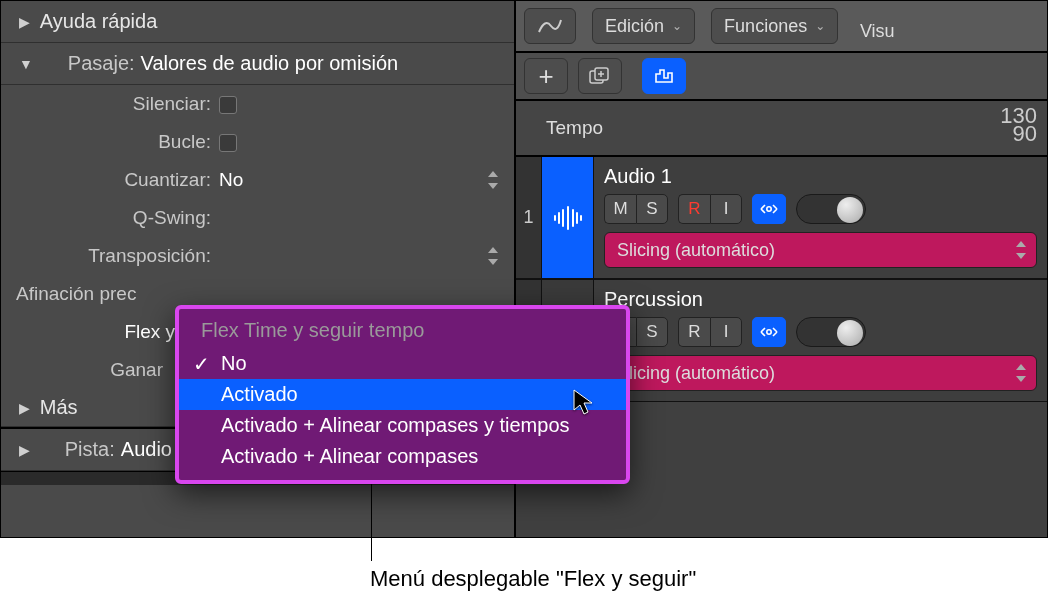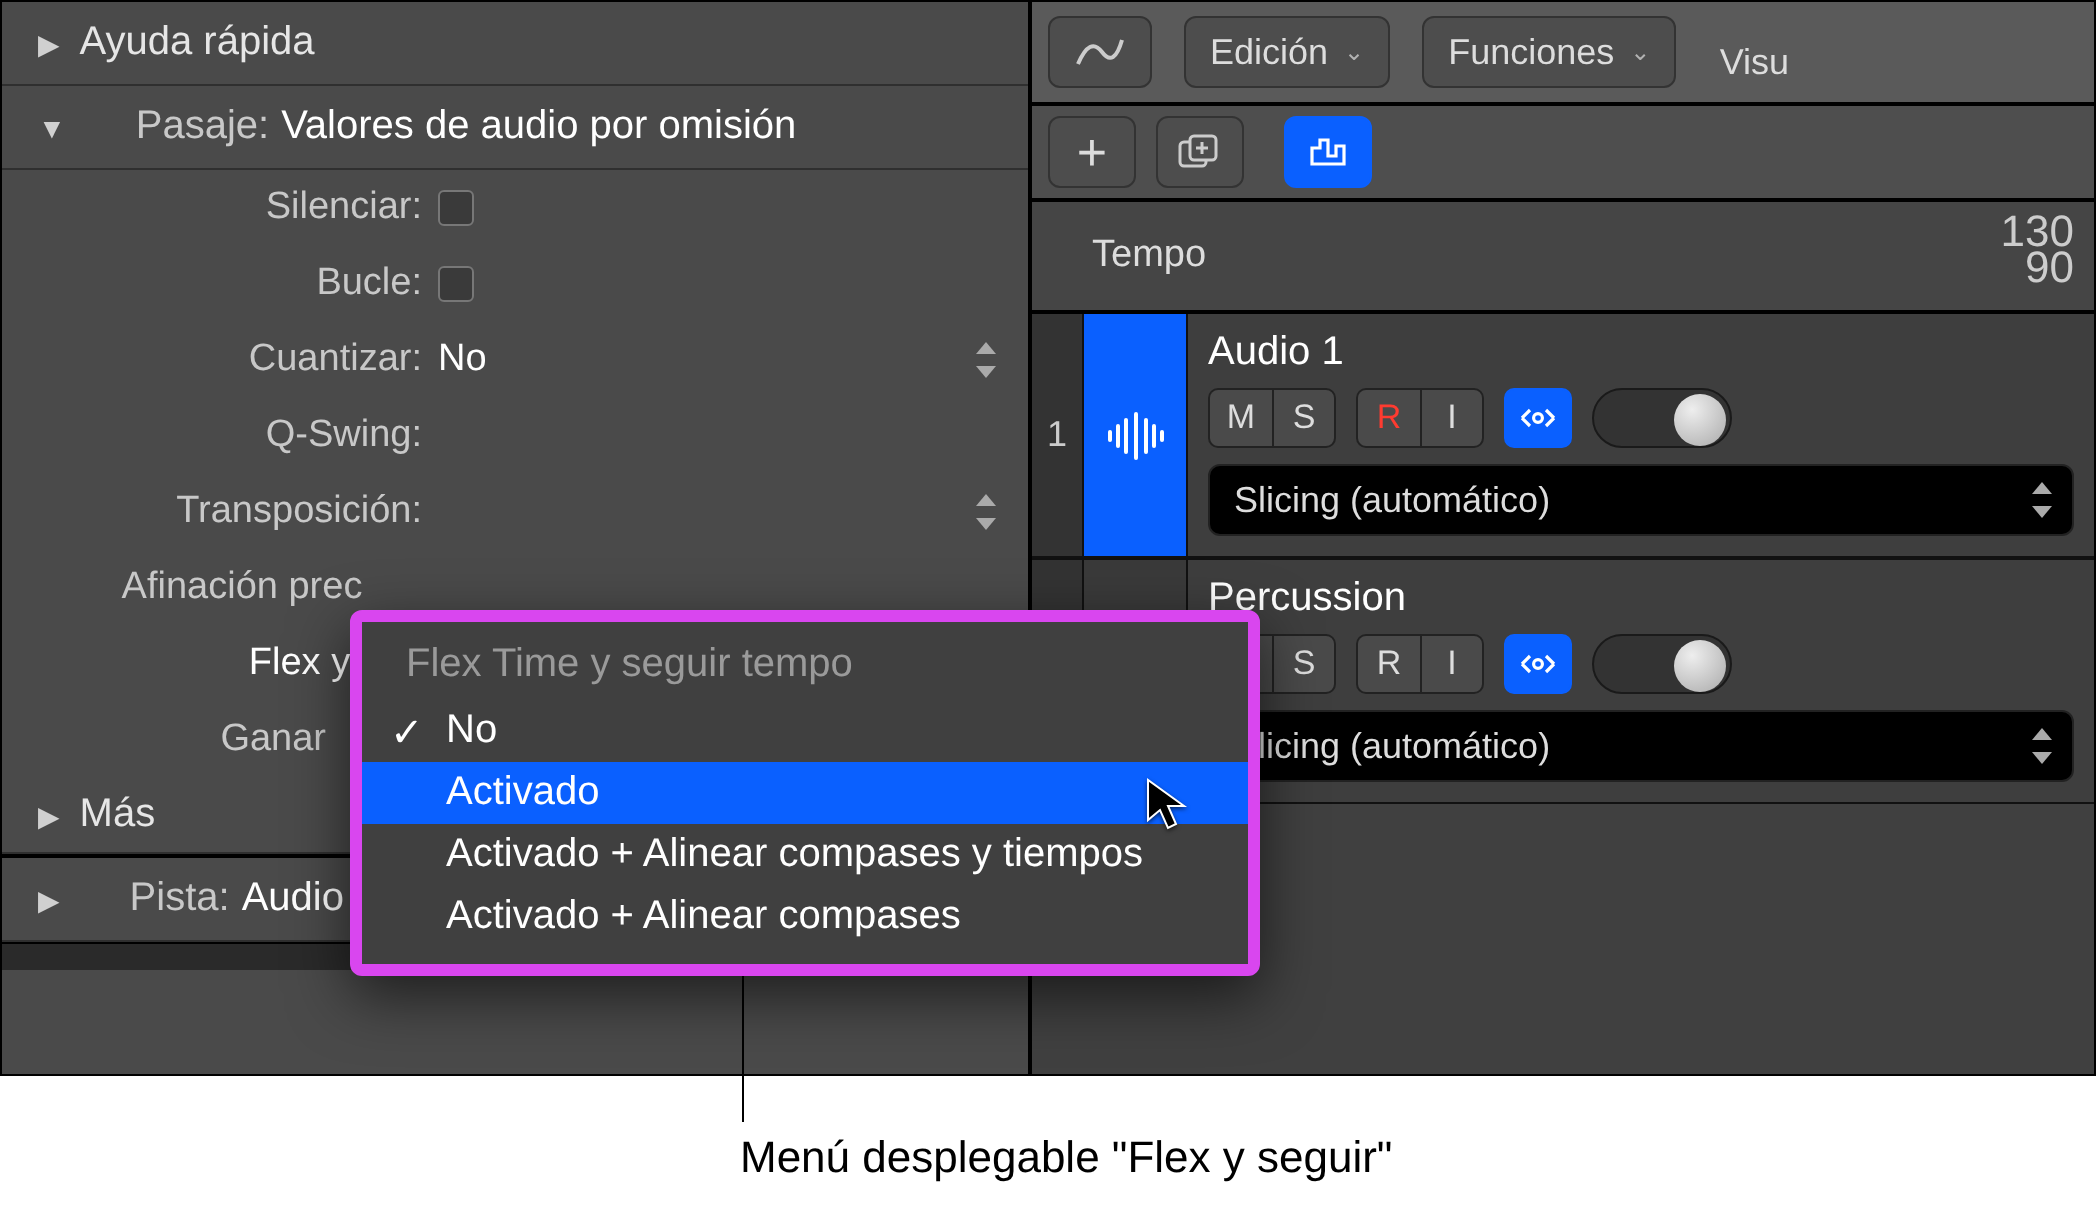--- a/index.html
+++ b/index.html
@@ -17,21 +17,21 @@
   .param-row { display: flex; align-items: center; height: 38px; font-size: 19px; color: #c8c8c8; position: relative; }
   .param-label { width: 218px; text-align: right; padding-right: 8px; }
   .param-val { color: #fff; flex: 1; position: relative; }
   .chk { width: 18px; height: 18px; border: 1px solid #777; border-radius: 3px; background: #3a3a3a; display: inline-block; vertical-align: middle; }
   .updn { position: absolute; right: 14px; top: 50%; transform: translateY(-50%); width: 12px; height: 18px; }
   .updn::before, .updn::after { content:""; position:absolute; left:0; width:0; height:0; border-left:5px solid transparent; border-right:5px solid transparent; }
   .updn::before { top:0; border-bottom:6px solid #aaa; }
   .updn::after  { bottom:0; border-top:6px solid #aaa; }
 
   
-  .menu { position: absolute; left: 175px; top: 305px; width: 455px; background: #404040; border: 6px solid #d946ef; border-radius: 6px; box-shadow: 0 10px 30px rgba(0,0,0,.6); padding: 4px 0 8px; z-index: 50; }
+  .menu { position: absolute; left: 175px; top: 305px; width: 455px; background: #701a75; border: 4px solid #d946ef; border-radius: 6px; box-shadow: 0 10px 30px rgba(0,0,0,.6); padding: 4px 0 8px; z-index: 50; }
   .menu-title { color: #9a9a9a; font-size: 20px; padding: 6px 18px 6px 22px; }
   .menu-item { color: #fff; font-size: 20px; padding: 4px 18px 4px 42px; position: relative; }
   .menu-item .chkmark { position: absolute; left: 14px; top: 4px; color: #fff; }
   .menu-item.sel { background: #0a60ff; }
 
   
   .cursor { position: absolute; z-index: 60; }
   .cursor svg { filter: drop-shadow(0 1px 1px rgba(0,0,0,.6)); }
 
   
@@ -60,21 +60,21 @@
   .trow { display:flex; align-items:center; gap:10px; margin-bottom:8px; }
   .pill { height:30px; border:1px solid #222; border-radius:5px; background:#4a4a4a; color:#ddd; display:inline-flex; align-items:center; justify-content:center; font-size:17px; }
   .pillgrp { display:inline-flex; }
   .pillgrp .pill { border-radius:0; border-right-width:0; width:32px; }
   .pillgrp .pill:first-child { border-top-left-radius:5px; border-bottom-left-radius:5px; }
   .pillgrp .pill:last-child  { border-top-right-radius:5px; border-bottom-right-radius:5px; border-right-width:1px; }
   .pill.red { color:#ff3b30; }
   .flexbtn { width:34px; height:30px; border-radius:5px; background:#0a60ff; border:1px solid #0a60ff; display:inline-flex; align-items:center; justify-content:center; }
   .switch { width:70px; height:30px; border-radius:15px; background:#333; border:1px solid #1a1a1a; position:relative; }
   .switch .knob { position:absolute; right:2px; top:2px; width:26px; height:26px; border-radius:13px; background: radial-gradient(circle at 35% 30%, #eee, #aaa); }
-  .flexmode { height:36px; border:1px solid #222; border-radius:6px; background:#000000; color:#ddd; font-size:18px; display:flex; align-items:center; padding:0 26px 0 12px; position:relative; }
+  .flexmode { height:36px; border:1px solid #222; border-radius:6px; background:#be185d; color:#ddd; font-size:18px; display:flex; align-items:center; padding:0 26px 0 12px; position:relative; }
   .flexmode .updn { right:8px; }
   .hr { height:1px; background:#111; }
 
   
   .caption { position:absolute; left:370px; top:566px; color:#000; font-size:22px; }
   .leader { position:absolute; left:371px; top:477px; width:1px; height:84px; background:#000; }
 
 </style>
 </head>
 <body>
@@ -110,21 +110,21 @@
         <div class="param-label">Q-Swing:</div>
         <div class="param-val"></div>
       </div>
       <div class="param-row">
         <div class="param-label">Transposición:</div>
         <div class="param-val">
             <span class="updn"></span>
           </div>
       </div>
       <div class="param-row">
-        <div class="param-label" style="text-align:center; padding-left:30px;">Afinación prec</div>
+        <div class="param-label" style="text-align:left; padding-left:15px;">Afinación prec</div>
       </div>
       <div class="param-row">
         <div class="param-label" style="color:#fff;">Flex y seg</div>
       </div>
       <div class="param-row">
         <div class="param-label" style="width:170px;">Ganar</div>
       </div>
     </div>
 
     <div class="section-header" style="height:38px;">

